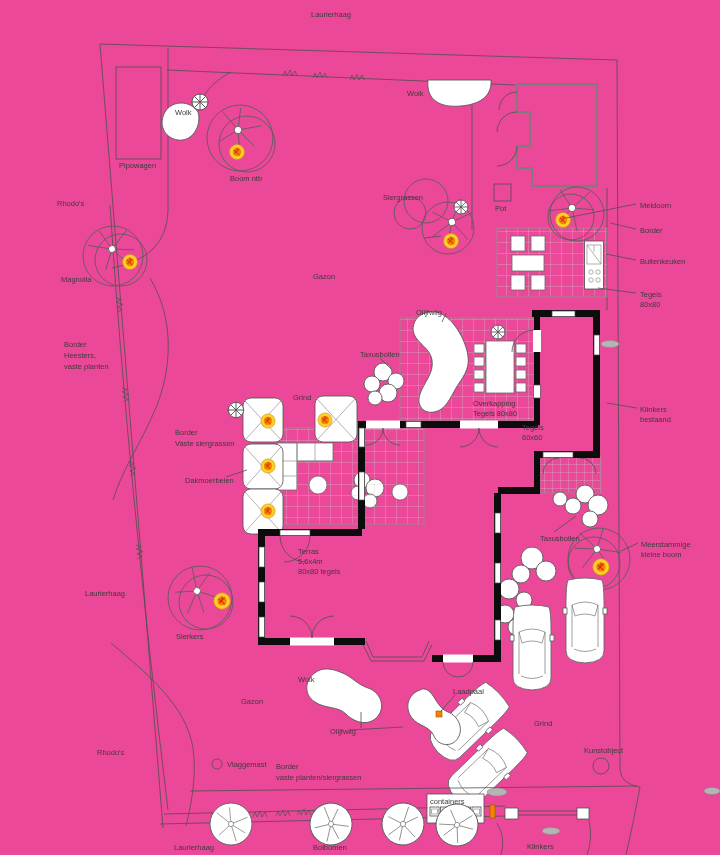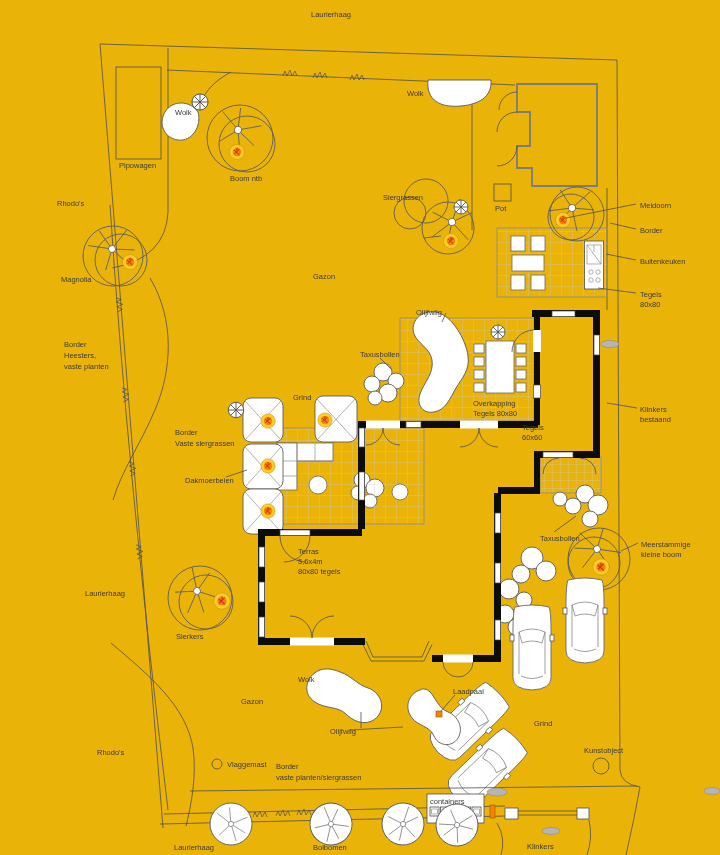--- a/index.html
+++ b/index.html
@@ -1,16 +1,16 @@
 <!DOCTYPE html>
 <html style="--accent-dot-outer: #ffcb2d; --accent-dot-inner: #f58300; --accent-dot-mark: #cc2a00; --wall-black: #0c0c0c; --line-gray: #4f4f4f; --shrub-gray: #b5b5b5;"><head>
 <meta charset="utf-8">
 <style>
   html,body{margin:0;padding:0;background:#fff;}
-  #stage{width:720px;height:855px;position:relative;background:#eab308;overflow:hidden;}
+  #stage{width:720px;height:855px;position:relative;background:#ec4899;overflow:hidden;}
   svg{display:block}
   .s1{stroke:var(--line-gray,#4f4f4f);stroke-width:.8;fill:none}
   .s1f{stroke:var(--line-gray,#4f4f4f);stroke-width:.8;fill:#fff}
   .sg{stroke:#8f8f8f;stroke-width:.7;fill:none}
   .s2{stroke:#7c7c7c;stroke-width:1.8;fill:none}
   .wall{fill:var(--wall-black,#0c0c0c);stroke:none}
   .gap{fill:#fff;stroke:none}
   .win{fill:#fff;stroke:#4a4a4a;stroke-width:.7}
   .gridr{stroke:#8f8f8f;stroke-width:.9}
   .tree{stroke:#5c5c5c;stroke-width:.9;fill:none}

